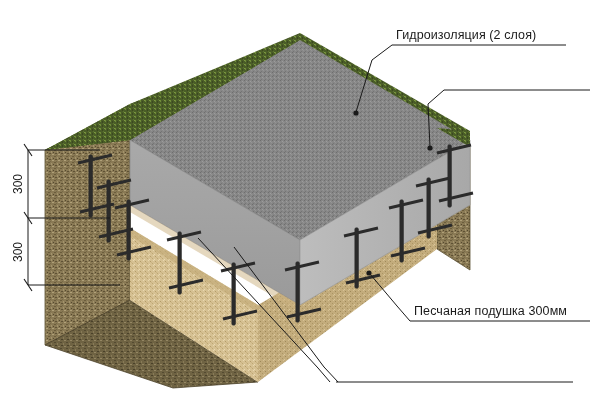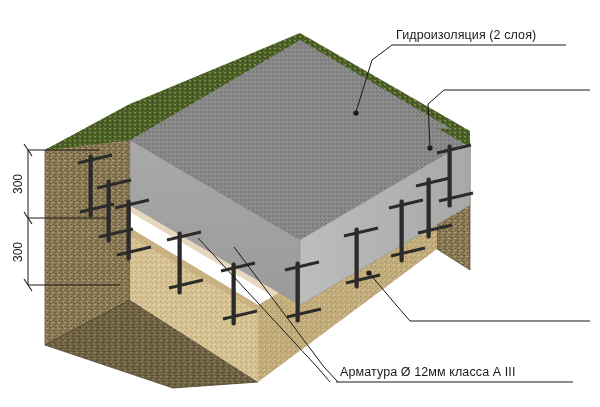--- a/index.html
+++ b/index.html
@@ -230,20 +230,20 @@
       <line x1="392" y1="45" x2="566" y2="45"></line>
       <line x1="444" y1="90" x2="590" y2="90"></line>
       <line x1="410" y1="321" x2="590" y2="321"></line>
       <line x1="336" y1="382" x2="573" y2="382"></line>
     </g>
   </svg>
 
   <div class="callout" style="left:396px;top:28px;">Гидроизоляция (2 слоя)</div>
 
 
-
-  <div class="callout" style="left:340px;top:365px;">Арматура    Ø 12мм класса А III</div>
+  <div class="callout" style="left:414px;top:304px;">Песчаная подушка 300мм</div>
+
 
   <div class="dimtext" style="left:4px;top:177px;width:28px;text-align:center;transform:rotate(-90deg);">300</div>
 
   <div class="dimtext" style="left:4px;top:245px;width:28px;text-align:center;transform:rotate(-90deg);">300</div>
 
 </div>
 
 </body></html>

